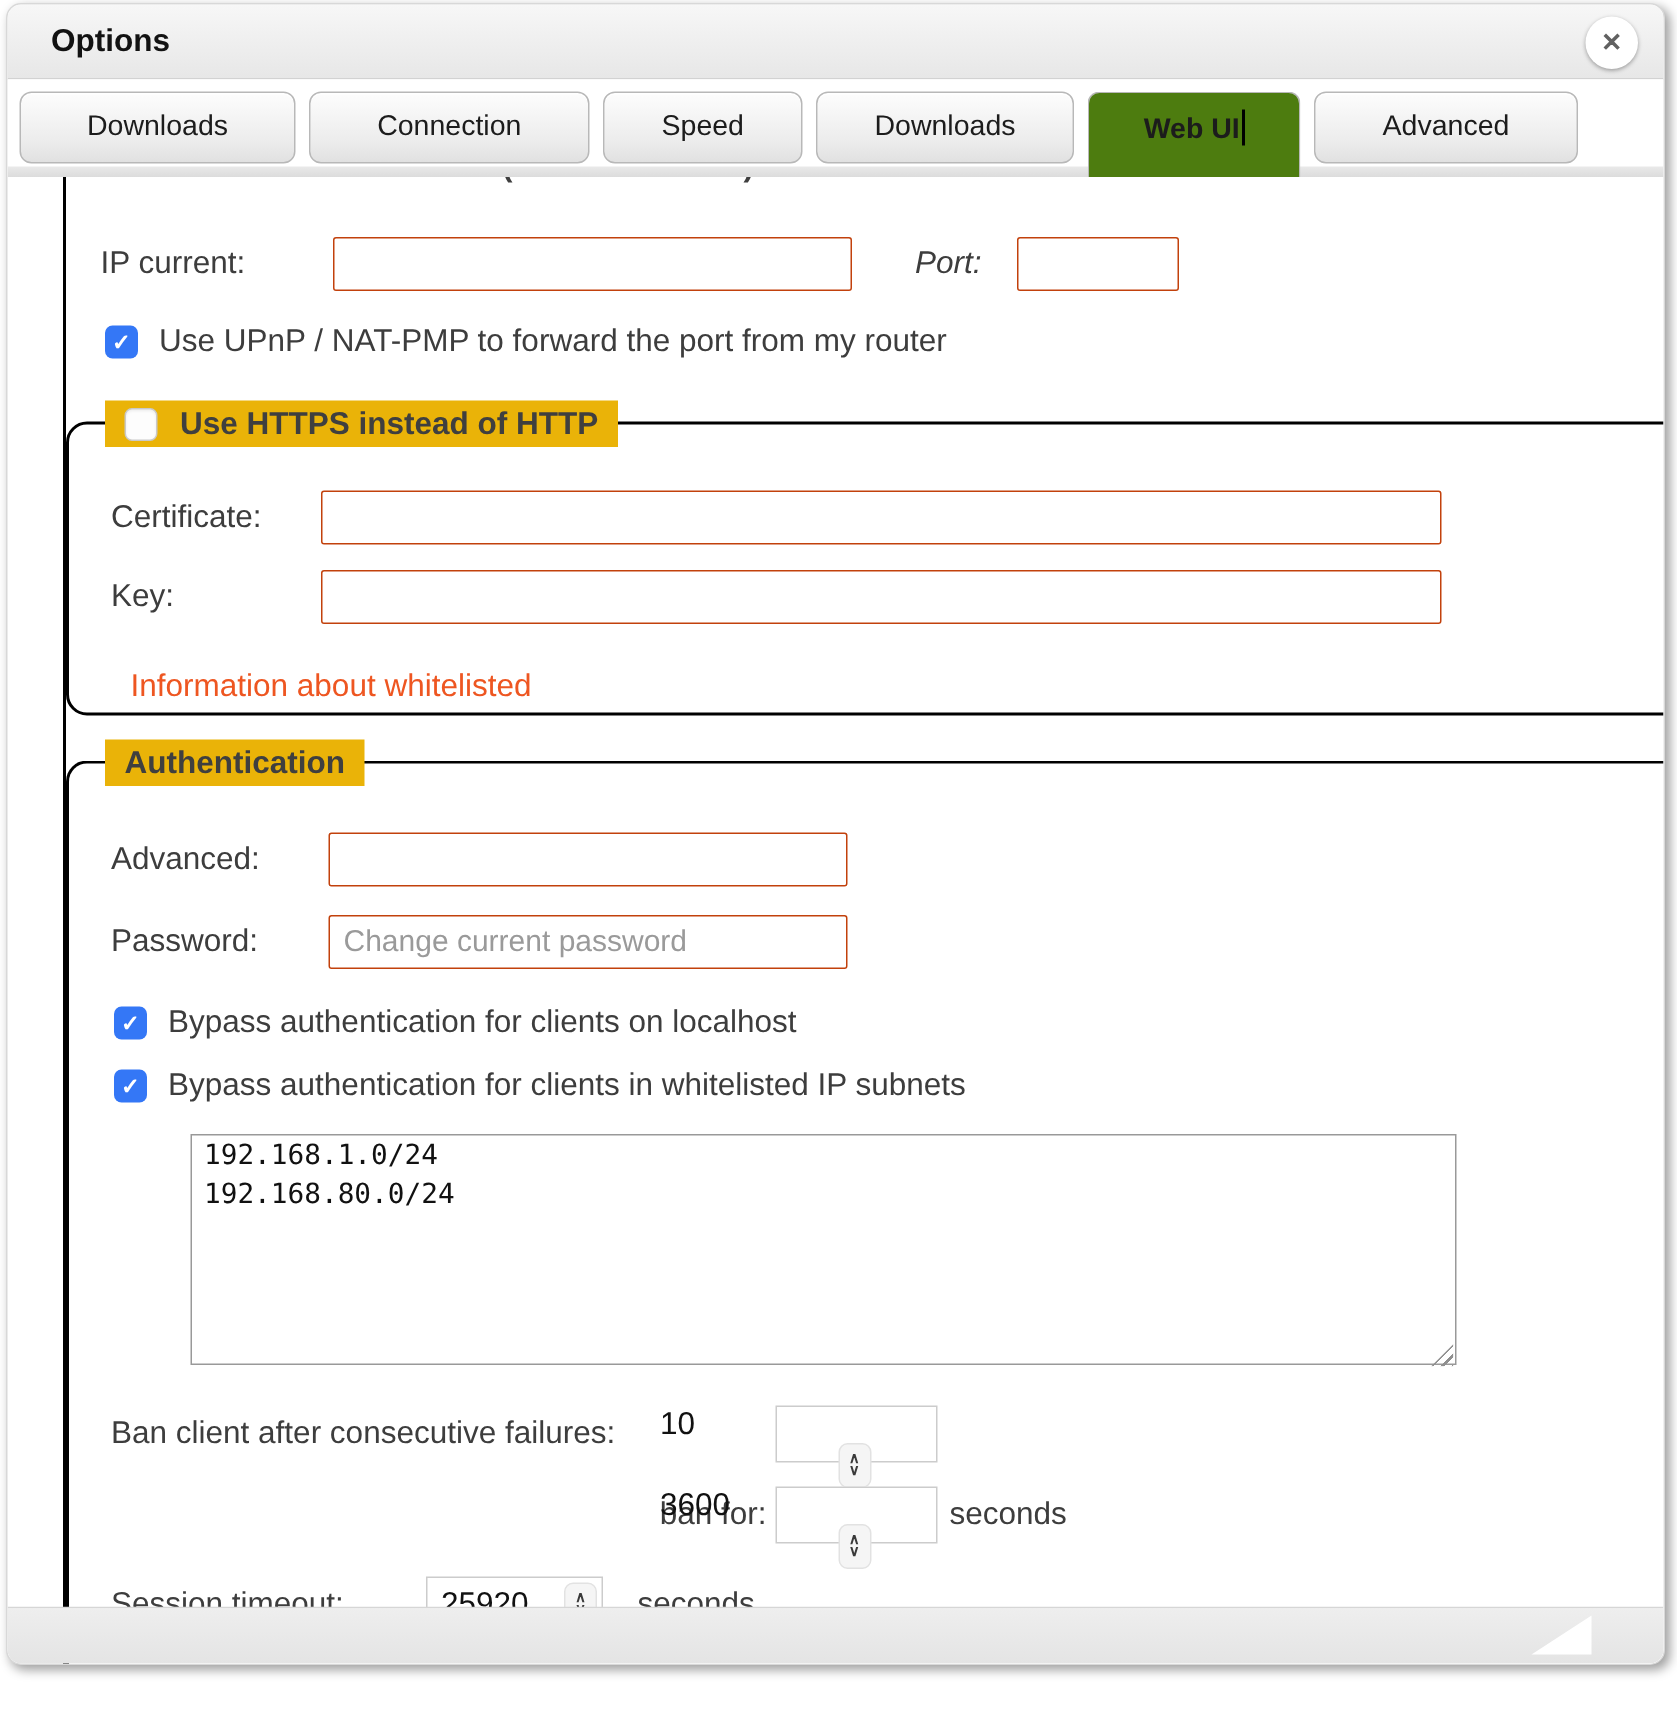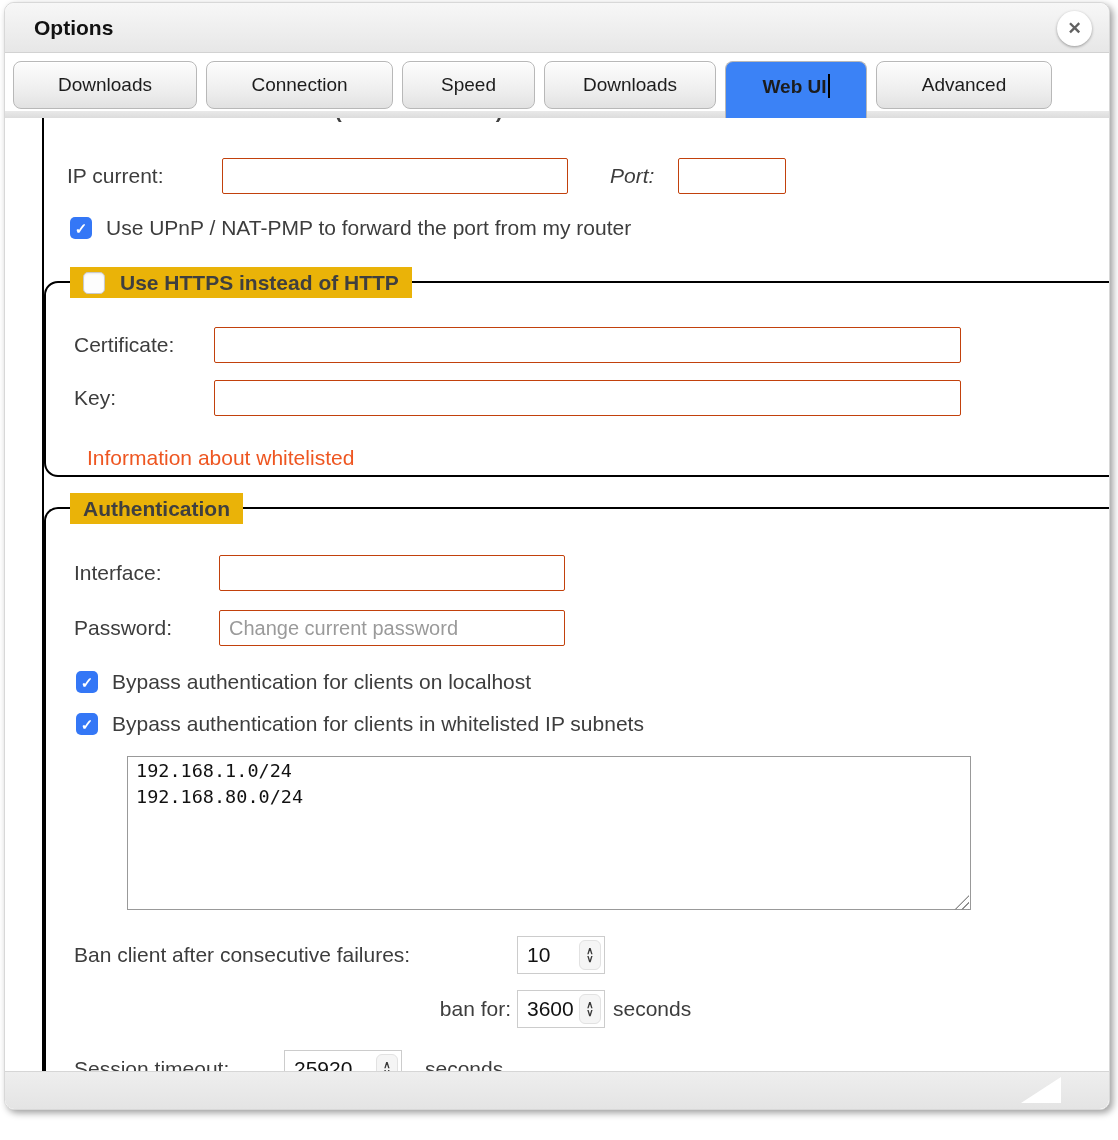--- a/index.html
+++ b/index.html
@@ -30,21 +30,21 @@
   .tabstrip::after { content:""; position:absolute; left:0; right:0; bottom:0; height:7px; background:linear-gradient(#e9e9e9,#dcdcdc); z-index:1; }
   .tab {
     position:relative; z-index:2; height:48px; line-height:46px; text-align:center;
     font-size:19px; color:#1c1c1c; cursor:pointer;
     background:linear-gradient(#fdfdfd,#ececec 70%,#e1e1e1);
     border:1px solid #b8b8b8; border-radius:8px;
     box-shadow:inset 0 1px 0 #fff;
   }
   .tab.active {
     z-index:3; height:57px; line-height:50px; font-weight:bold;
-    background:#3b82f6; border-bottom:none; border-radius:8px 8px 0 0; box-shadow:none;
+    background:#4d7c0f; border-bottom:none; border-radius:8px 8px 0 0; box-shadow:none;
   }
   .t-downloads{width:184px}.t-connection{width:187px}.t-speed{width:133px}.t-bittorrent{width:172px}.t-webui{width:142px}.t-advanced{width:176px}
   .caret { display:inline-block; width:2px; height:24px; background:#000; margin-left:1px; vertical-align:-5px; }
   
   .panel {
     position:relative; margin-left:37px; height:993px; background:#fff;
     border-left:2px solid #000; overflow:hidden;
   }
   .clip-legend { height:9px; overflow:hidden; position:relative; }
   .clip-legend span { position:absolute; top:-19px; left:95px; font-size:21px; font-weight:bold; color:#3f3f3f; white-space:nowrap; }
@@ -100,21 +100,21 @@
   .stepper {
     width:22px; height:30px; margin-right:3px; flex:none; cursor:pointer;
     background:#f5f5f5; border:1px solid #e2e2e2; border-radius:6px;
     display:flex; flex-direction:column; align-items:center; justify-content:center;
   }
   .stepper span { font-size:10px; line-height:8px; color:#3a3a3a; font-weight:bold; }
   .ban-row { margin-top:22px; }
   .ban-lbl { width:437px; }
   .banfor-row { margin-top:16px; }
   .banfor-lbl { width:437px; text-align:right; }
-  .spin-108 { width:88px; margin-left:6px; }
+  .spin-108 { width:108px; margin-left:6px;flex-direction:column; }
   .suffix { margin-left:8px; }
   .session-row { margin-top:22px; }
   .session-lbl { width:210px; }
   .spin-118 { width:118px; }
   .session-suffix { margin-left:23px; }
   
   .footer {
     position:absolute; left:0; right:0; bottom:0; height:38px; z-index:5;
     background:linear-gradient(#eee,#e4e4e4); border-top:1px solid #d6d6d6;
     border-radius:0 0 9px 9px;
@@ -180,21 +180,21 @@
       </div>
       <span class="link" style="color:#ee5621;">Information about whitelisted</span>
     </div>
 
     <div class="fs fs-auth">
       <div class="fs-legend">
         <span>Authentication</span>
       </div>
 
       <div class="row user-row">
-        <span class="lbl user-lbl">Interface:</span>
+        <span class="lbl user-lbl">Advanced:</span>
         <input class="txt user-input" value="" style="">
       </div>
       <div class="row user-row">
         <span class="lbl user-lbl">Password:</span>
         <input class="txt user-input" placeholder="Change current password" style="">
       </div>
 
       <div class="row bypass-row bp1">
         <div class="cb checked">
             <span>✓</span>

